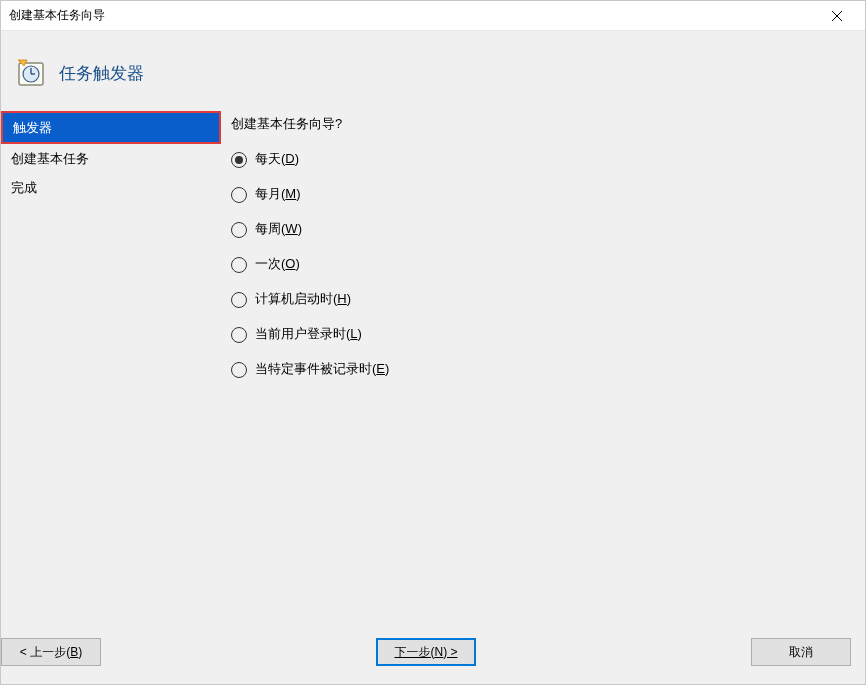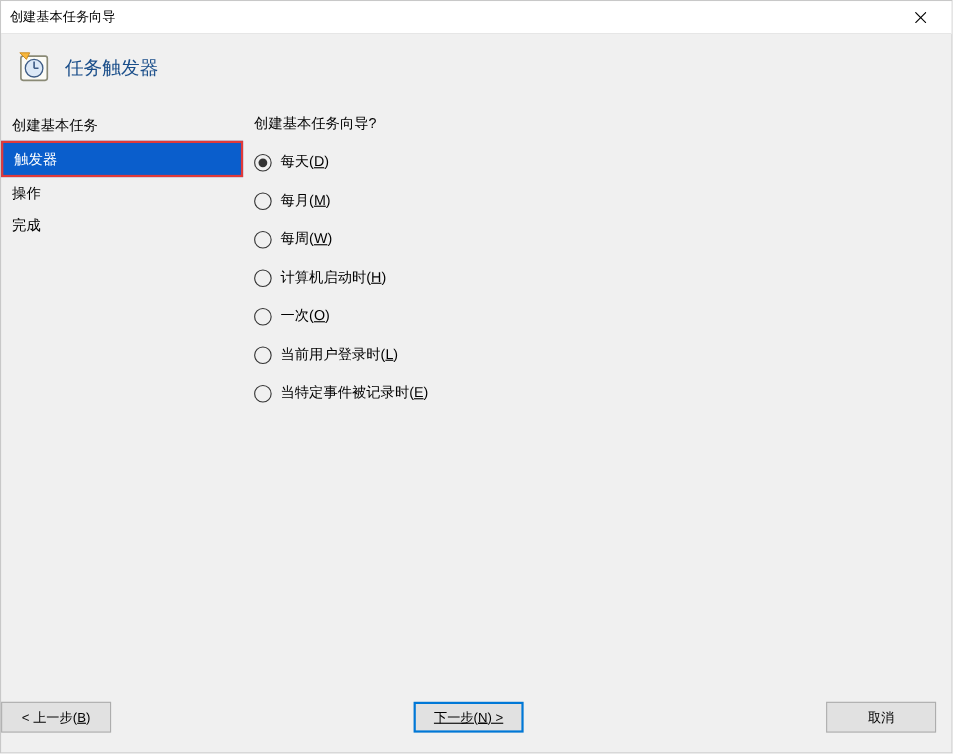--- a/index.html
+++ b/index.html
@@ -38,21 +38,21 @@
       display: flex;
       align-items: center;
       justify-content: center;
       font-size: 14px;
       color: #000;
       cursor: pointer;
     }
     .header {
       display: flex;
       align-items: center;
-      padding: 14px 14px 22px 14px;
+      padding: 26px 14px 22px 14px;
       gap: 12px;
     }
     .header .icon {
       width: 32px;
       height: 32px;
       display: flex;
       align-items: center;
       justify-content: center;
     }
     .header .heading {
@@ -170,47 +170,46 @@
         <line x1="16" y1="17" x2="16" y2="11" stroke="#3f5d86" stroke-width="1.5"></line>
         <line x1="16" y1="17" x2="20" y2="17" stroke="#3f5d86" stroke-width="1.5"></line>
         <polygon points="3,3 12,3 9,9 6,6" fill="#f7b73c" stroke="#c98514" stroke-width="0.8"></polygon>
       </svg>
     </span>
     <span class="heading">任务触发器</span>
   </div>
 
   <div class="body">
     <div class="sidebar" id="sidebar">
+        <div class="side-item selected">触发器</div>
         <div class="side-item">创建基本任务</div>
-        <div class="side-item selected">触发器</div>
-        <div class="side-item">操作</div>
         <div class="side-item">完成</div>
       </div>
     <div class="content">
       <div class="prompt">创建基本任务向导?</div>
       <div class="radio-group" id="radio-group">
           <label class="radio-row">
             <span class="radio-circle checked"></span>
             <span class="radio-label">每天(<span class="mnemonic">D</span>)</span>
           </label>
           <label class="radio-row">
             <span class="radio-circle"></span>
             <span class="radio-label">每月(<span class="mnemonic">M</span>)</span>
           </label>
           <label class="radio-row">
             <span class="radio-circle"></span>
             <span class="radio-label">每周(<span class="mnemonic">W</span>)</span>
           </label>
           <label class="radio-row">
             <span class="radio-circle"></span>
+            <span class="radio-label">一次(<span class="mnemonic">O</span>)</span>
+          </label>
+          <label class="radio-row">
+            <span class="radio-circle"></span>
             <span class="radio-label">计算机启动时(<span class="mnemonic">H</span>)</span>
-          </label>
-          <label class="radio-row">
-            <span class="radio-circle"></span>
-            <span class="radio-label">一次(<span class="mnemonic">O</span>)</span>
           </label>
           <label class="radio-row">
             <span class="radio-circle"></span>
             <span class="radio-label">当前用户登录时(<span class="mnemonic">L</span>)</span>
           </label>
           <label class="radio-row">
             <span class="radio-circle"></span>
             <span class="radio-label">当特定事件被记录时(<span class="mnemonic">E</span>)</span>
           </label>
         </div>

